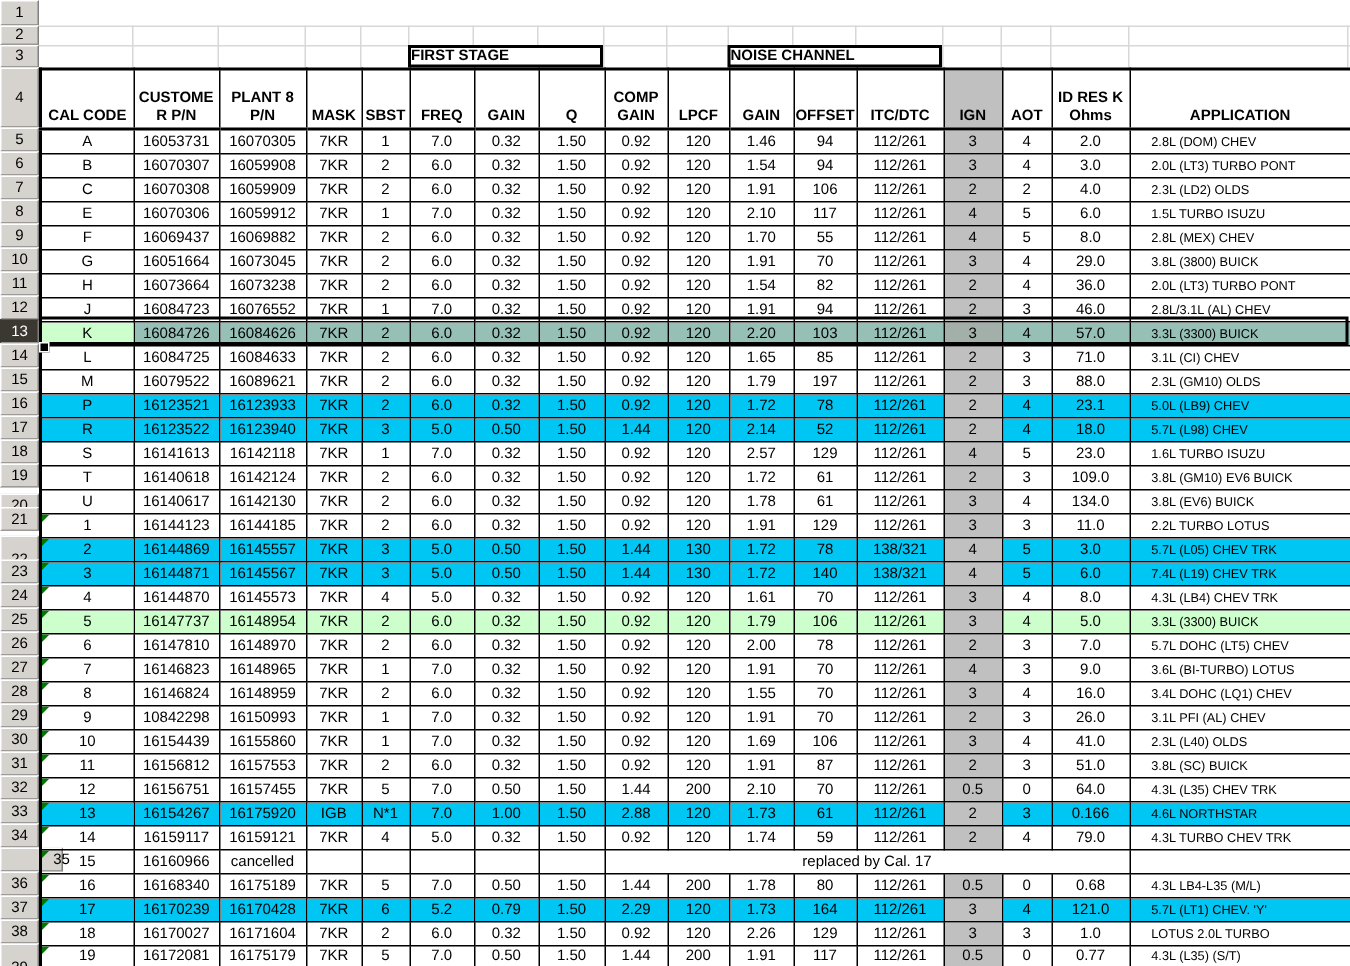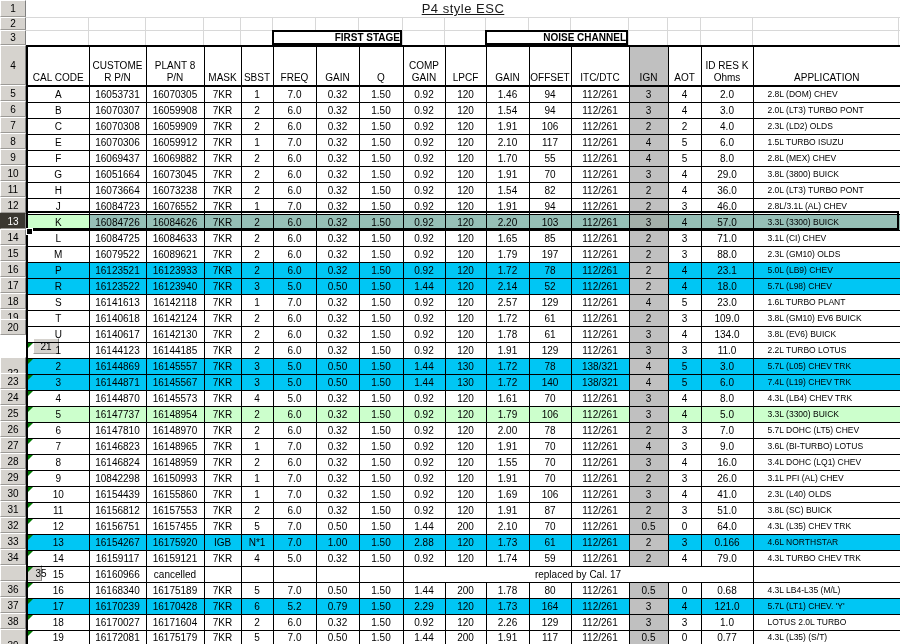--- a/index.html
+++ b/index.html
@@ -3,34 +3,34 @@
 <meta charset="utf-8">
 <style>
   html,body{margin:0;padding:0;background:#fff;}
   #sheet{position:relative;width:900px;height:644px;background:#fff;overflow:hidden;
          font-family:"Liberation Sans",sans-serif;color:#000;}
   
   #title{position:absolute;left:26px;top:1px;width:874px;height:16px;text-align:center;
          font-size:13px;text-decoration:underline;color:#1a1a1a;letter-spacing:.5px;}
   .gridline{position:absolute;background:#d8d8d8;}
   .groupbox{position:absolute;top:30px;height:15px;box-sizing:border-box;border:2px solid #000;
-            background:#fff;font-weight:bold;font-size:10px;line-height:11px;text-align:right;}
+            background:#fff;font-weight:bold;font-size:10px;line-height:11px;text-align:left;}
   #fs-box{left:272px;width:130px;}
   #nc-box{left:485px;width:143px;}
   
   .rowhead{position:absolute;left:0;width:26px;box-sizing:border-box;background:#d6d3ce;
            border-right:1px solid #808080;border-bottom:1px solid #9c9a96;border-top:1px solid #fff;border-left:1px solid #fff;
            font-size:10px;text-align:center;display:flex;align-items:center;justify-content:center;}
   .rowhead.sel{background:#3b3831;color:#fff;border-top:1px solid #3b3831;border-left:1px solid #3b3831;}
   
   table{position:absolute;left:26px;top:45px;border-collapse:collapse;table-layout:fixed;
         width:874px;border:2px solid #000;}
   th,td{box-sizing:border-box;border:1px solid #000;padding:0;font-size:10px;overflow:hidden;
         white-space:nowrap;text-align:center;vertical-align:middle;height:16px;line-height:13px;}
-  thead th{height:40px;font-weight:normal;white-space:normal;line-height:12px;vertical-align:bottom;
+  thead th{height:40px;font-weight:bold;white-space:normal;line-height:12px;vertical-align:bottom;
            padding-bottom:1px;border-bottom:2px solid #000;}
   th.h-cust{word-break:break-all;}
   td.c-app{text-align:left;font-size:8.5px;padding-left:14px;}
   td.c-cal{position:relative;}
   td.ign, th.ign{background:#c0c0c0;}
   tr.hl-cyan td{background:#00c6f4;}
   tr.hl-cyan td.ign{background:#c0c0c0;}
   tr.hl-green td{background:#ccffcc;}
   tr.hl-green td.ign{background:#c0c0c0;}
   tr.hl-selected td{background:#96bfb6;}
@@ -42,21 +42,20 @@
   
   #sel-border{position:absolute;left:26px;top:211px;width:873px;height:19px;
               border:2px solid #000;box-sizing:border-box;pointer-events:none;}
   #fill-handle{position:absolute;left:26px;top:228px;width:5px;height:5px;background:#000;
                border:1px solid #fff;box-sizing:content-box;}
 </style>
 </head>
 <body>
 
 <div id="sheet">
-  <div id="title">P4 style ESC</div>
   <div id="gridlines">
       <div class="gridline" style="left: 88px; top: 17px; width: 1px; height: 28px;"></div>
       <div class="gridline" style="left: 145px; top: 17px; width: 1px; height: 28px;"></div>
       <div class="gridline" style="left: 203px; top: 17px; width: 1px; height: 28px;"></div>
       <div class="gridline" style="left: 240px; top: 17px; width: 1px; height: 28px;"></div>
       <div class="gridline" style="left: 272px; top: 17px; width: 1px; height: 28px;"></div>
       <div class="gridline" style="left: 315px; top: 17px; width: 1px; height: 28px;"></div>
       <div class="gridline" style="left: 358px; top: 17px; width: 1px; height: 28px;"></div>
       <div class="gridline" style="left: 402px; top: 17px; width: 1px; height: 28px;"></div>
       <div class="gridline" style="left: 444px; top: 17px; width: 1px; height: 28px;"></div>
@@ -87,22 +86,22 @@
       <div class="rowhead" style="top: 165px; height: 16px;">10</div>
       <div class="rowhead" style="top: 181px; height: 16px;">11</div>
       <div class="rowhead" style="top: 197px; height: 16px;">12</div>
       <div class="rowhead sel" style="top: 213px; height: 16px;">13</div>
       <div class="rowhead" style="top: 229px; height: 16px;">14</div>
       <div class="rowhead" style="top: 245px; height: 16px;">15</div>
       <div class="rowhead" style="top: 261px; height: 16px;">16</div>
       <div class="rowhead" style="top: 277px; height: 16px;">17</div>
       <div class="rowhead" style="top: 293px; height: 16px;">18</div>
       <div class="rowhead" style="top: 309px; height: 16px;">19</div>
-      <div class="rowhead" style="top: 319px; height: 16px;">20</div>
-      <div class="rowhead" style="top: 338px; height: 16px; margin-left: 33px;">21</div>
+      <div class="rowhead" style="top: 329px; height: 16px;">20</div>
+      <div class="rowhead" style="top: 338px; height: 16px;">21</div>
       <div class="rowhead" style="top: 357px; height: 32px;">22</div>
       <div class="rowhead" style="top: 373px; height: 16px;">23</div>
       <div class="rowhead" style="top: 389px; height: 16px;">24</div>
       <div class="rowhead" style="top: 405px; height: 16px;">25</div>
       <div class="rowhead" style="top: 421px; height: 16px;">26</div>
       <div class="rowhead" style="top: 437px; height: 16px;">27</div>
       <div class="rowhead" style="top: 453px; height: 16px;">28</div>
       <div class="rowhead" style="top: 469px; height: 16px;">29</div>
       <div class="rowhead" style="top: 485px; height: 16px;">30</div>
       <div class="rowhead" style="top: 501px; height: 16px;">31</div>
@@ -415,21 +414,21 @@
           <td class="c-gain">0.32</td>
           <td class="c-q">1.50</td>
           <td class="c-comp">0.92</td>
           <td class="c-lpcf">120</td>
           <td class="c-ngain">2.57</td>
           <td class="c-offset">129</td>
           <td class="c-itc">112/261</td>
           <td class="c-ign ign">4</td>
           <td class="c-aot">5</td>
           <td class="c-idres">23.0</td>
-          <td class="c-app">1.6L TURBO PLANT</td>
+          <td class="c-app">1.6L TURBO ISUZU</td>
         </tr>
         <tr class="hl-none">
           <td class="c-cal">T</td>
           <td class="c-cust">16140618</td>
           <td class="c-plant">16142124</td>
           <td class="c-mask">7KR</td>
           <td class="c-sbst">2</td>
           <td class="c-freq">6.0</td>
           <td class="c-gain">0.32</td>
           <td class="c-q">1.50</td>

